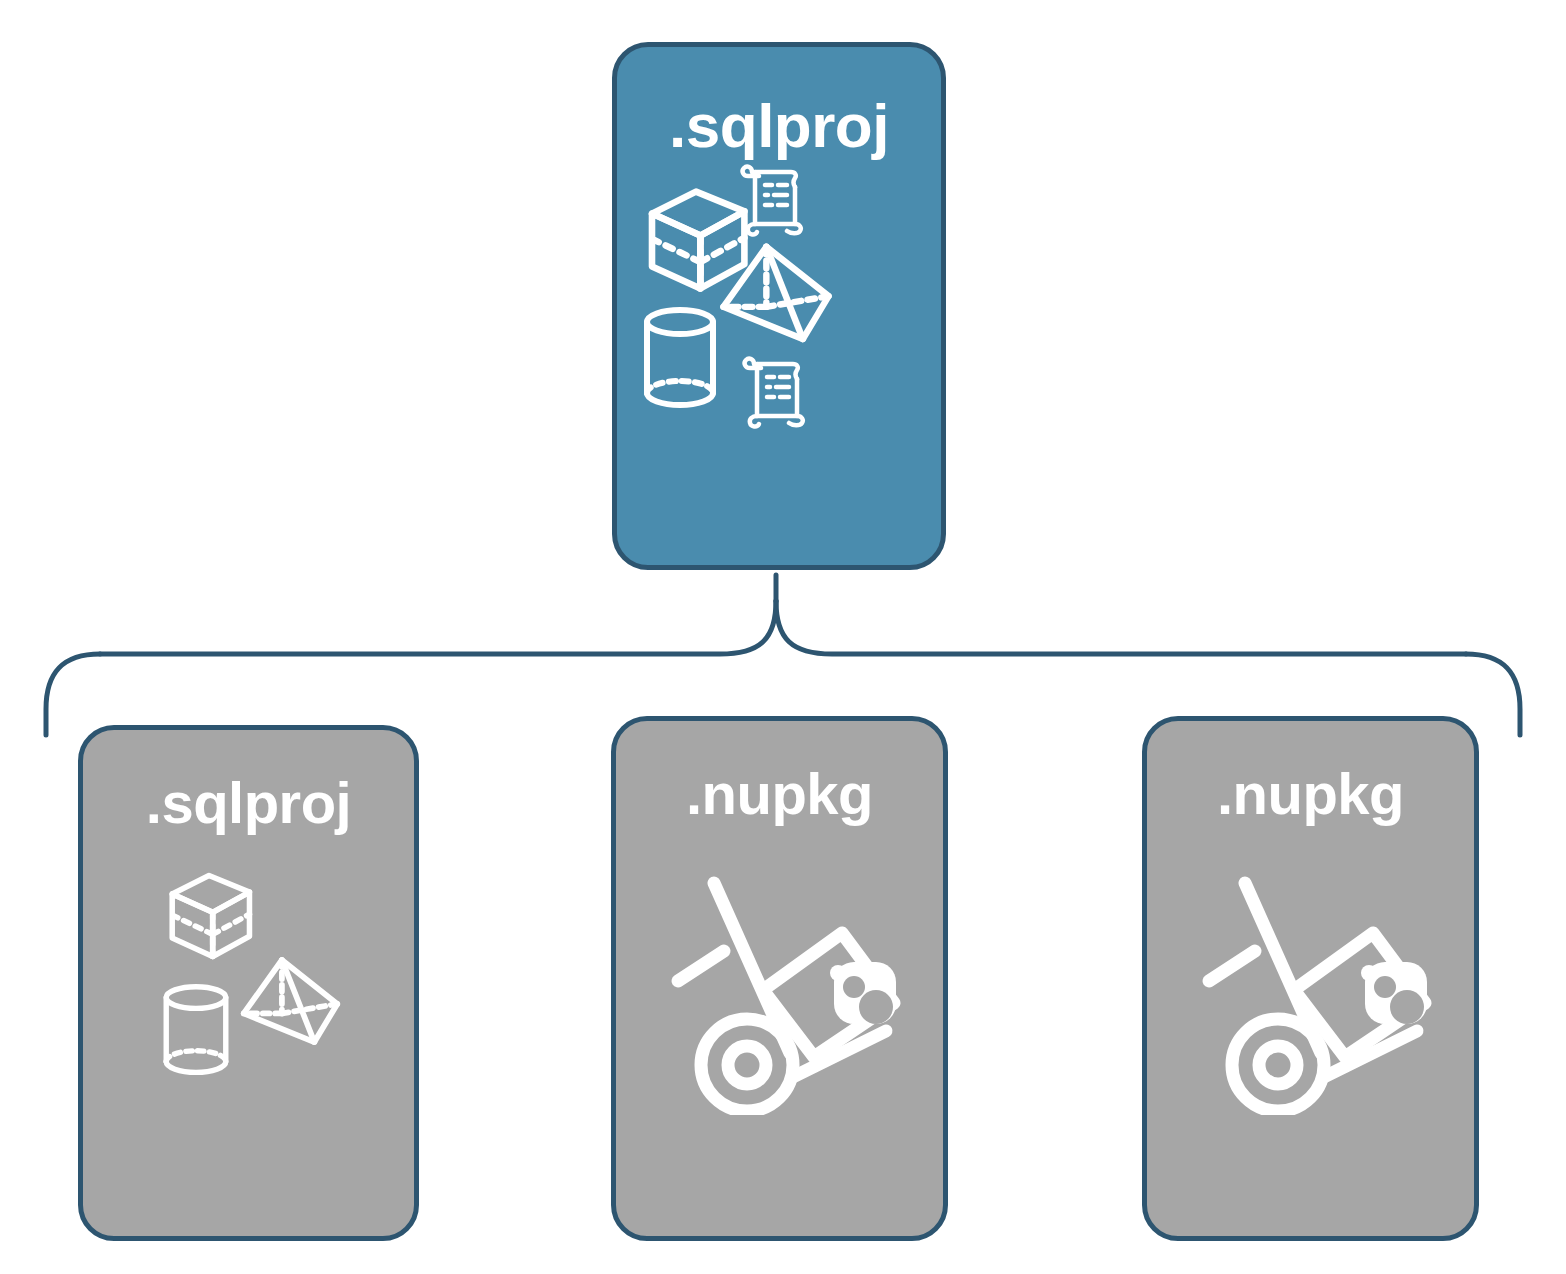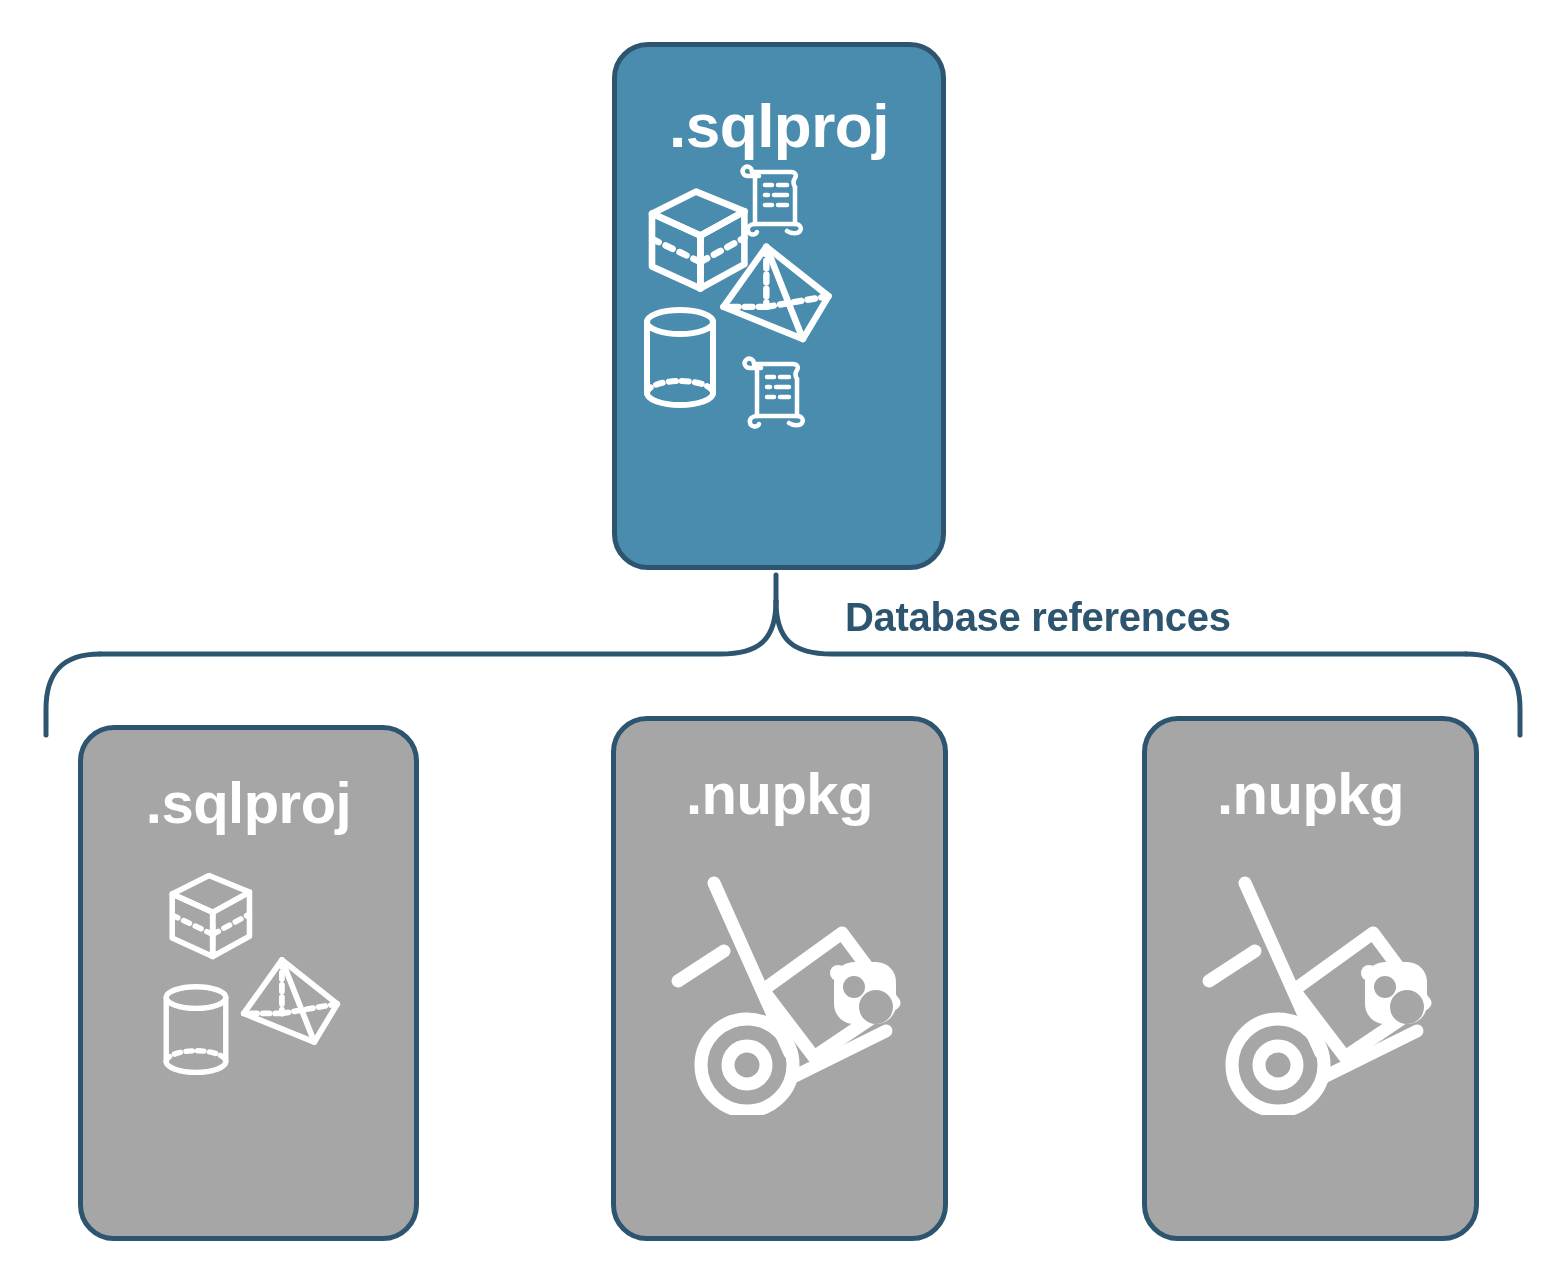--- a/index.html
+++ b/index.html
@@ -186,21 +186,20 @@
       <path d="M776 592 C776 630, 760 645, 720 645 L100 645"></path>
 
       <path d="M776 592 C776 630, 792 645, 832 645 L1466 645"></path>
 
       <path d="M100 645 C62 645, 46 664, 46 700 L46 726"></path>
 
       <path d="M1466 645 C1504 645, 1520 664, 1520 700 L1520 726"></path>
     </g>
   </svg>
 
-  <div id="bracket-label">Database references</div>
 
   <div class="node" id="node-sqlproj-ref">
     <div class="node-title">.sqlproj</div>
     <div class="node-icons">
       <svg style="left:80px; top:38px;" width="92" height="92" viewBox="0 0 100 100">
         <g fill="none" stroke="#ffffff" stroke-width="6" stroke-linejoin="round" stroke-linecap="round">
           <path d="M10 26 L10 74 L54 94 L54 46 Z"></path>
           <path d="M10 26 L50 6 L94 24 L54 46 Z"></path>
           <path d="M54 46 L54 94 L94 72 L94 24 Z"></path>
           <path d="M54 46 L54 94" stroke-dasharray="7 7"></path>

